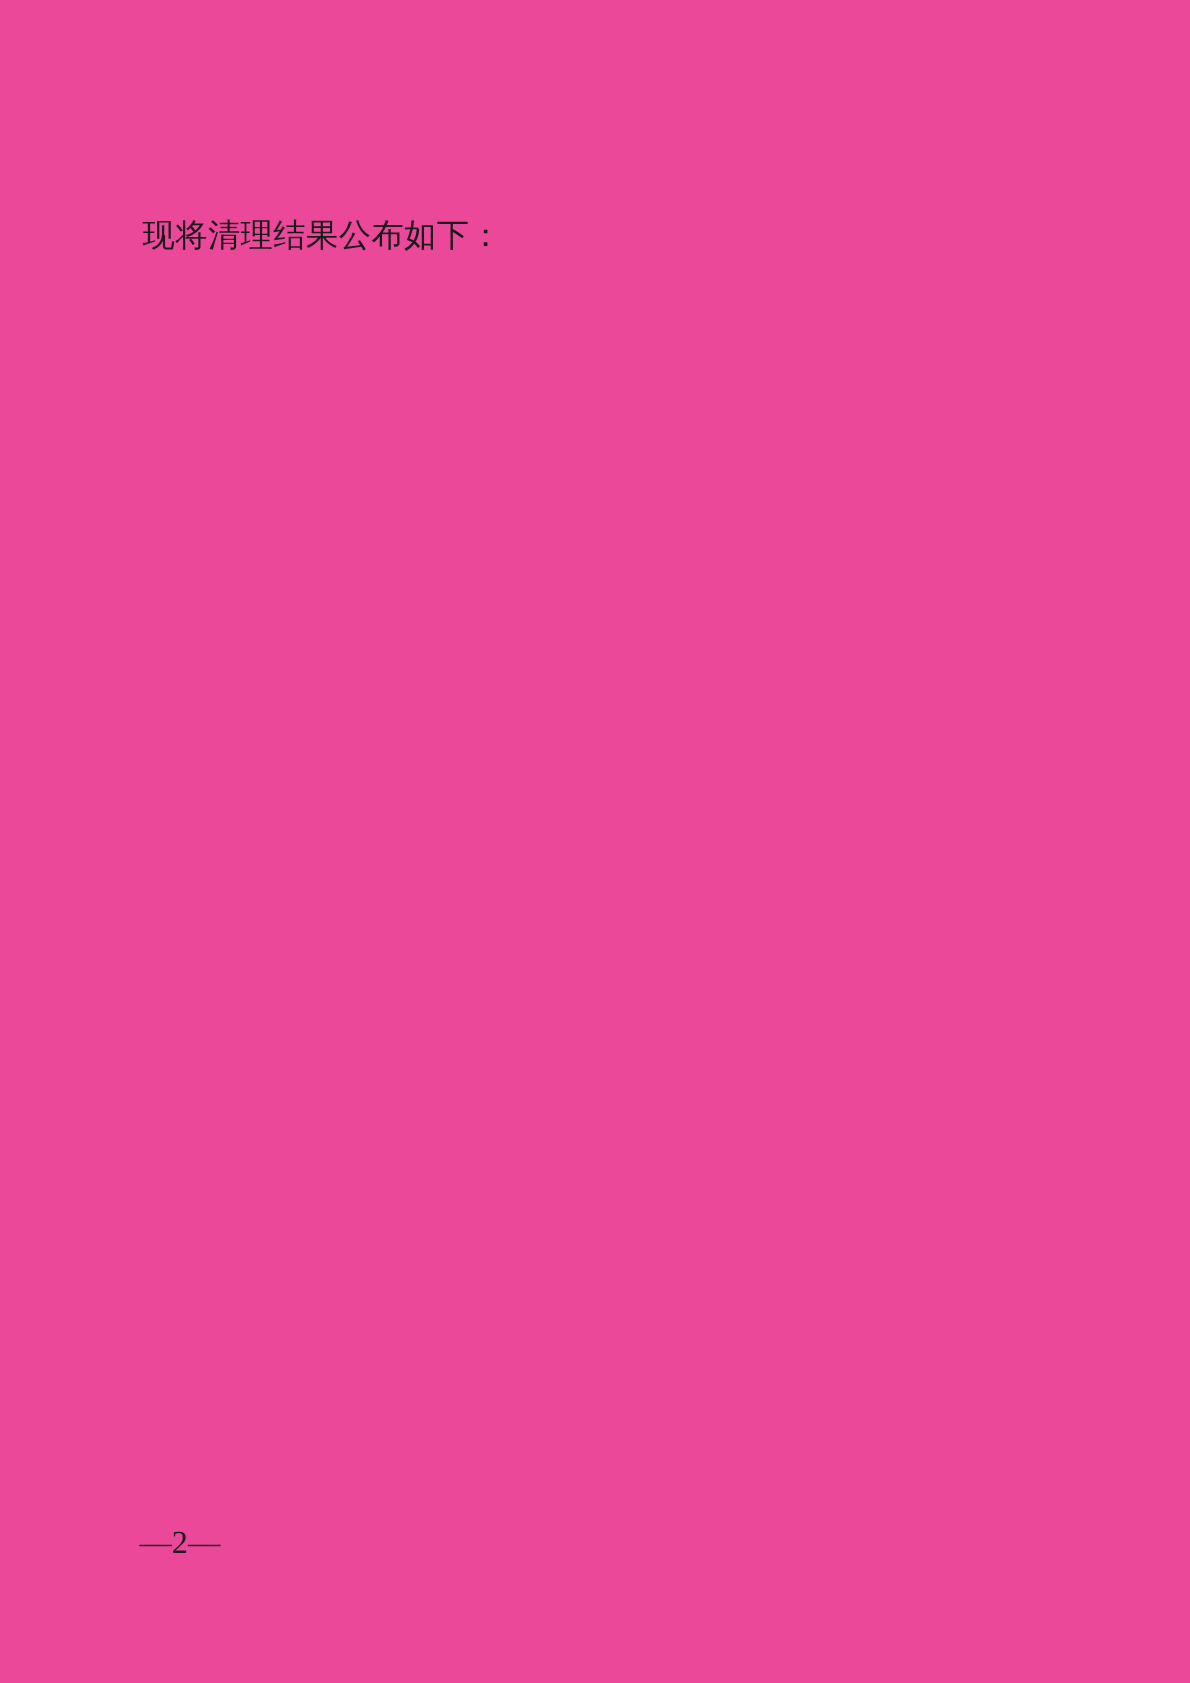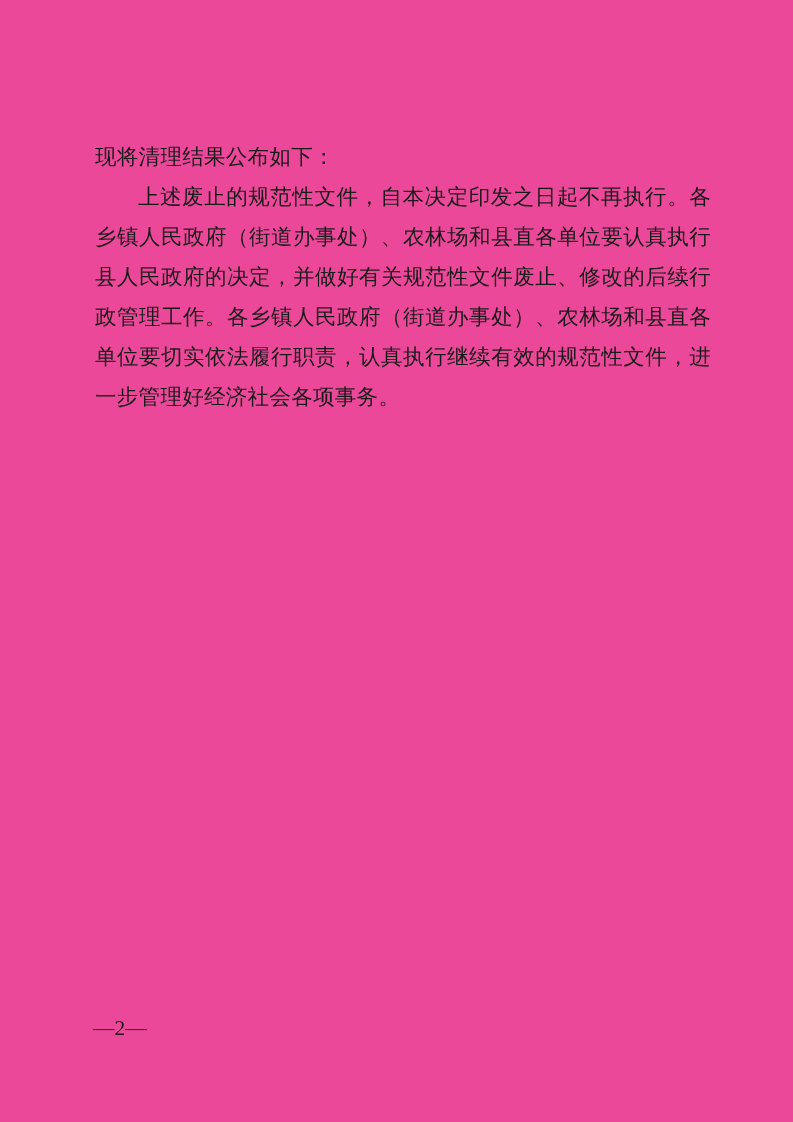--- a/index.html
+++ b/index.html
@@ -46,16 +46,15 @@
     color: #1a1a1a;
     letter-spacing: 0;
   }
 </style>
 </head>
 <body>
 
 <div class="page">
   <div class="content">
     <p class="no-indent">现将清理结果公布如下：</p>
-    <p>上述废止的规范性文件，自本决定印发之日起不再执行。各乡镇人民政府（街道办事处）、农林场和县直各单位要认真执行县人民政府的决定，并做好有关规范性文件废止、修改的后续行政管理工作。各乡镇人民政府（街道办事处）、农林场和县直各单位要切实依法履行职责，认真执行继续有效的规范性文件，进一步管理好经济社会各项事务。</p>
   </div>
   <div class="page-number">—2—</div>
 </div>
 
 </body></html>

